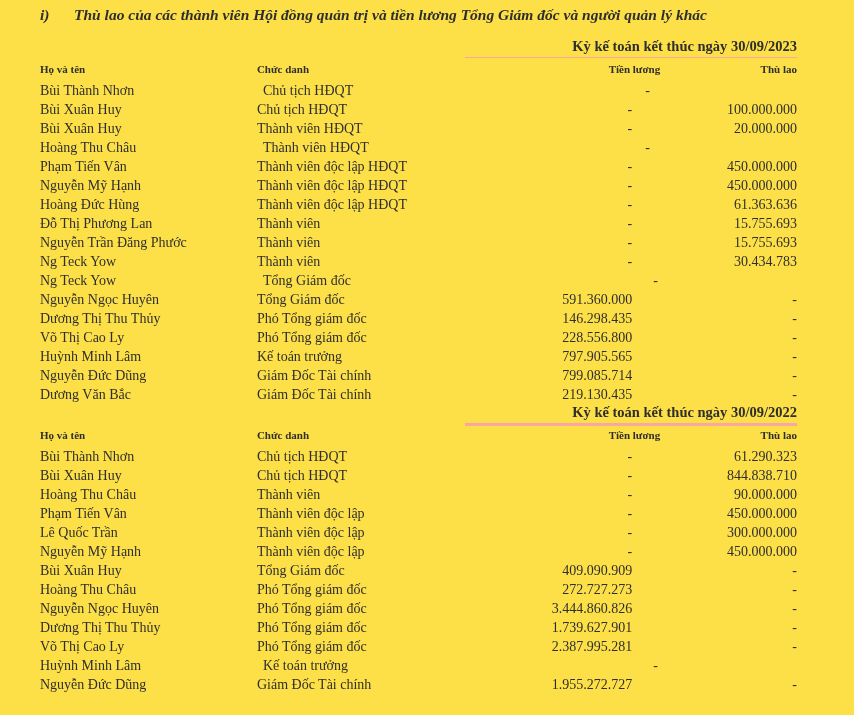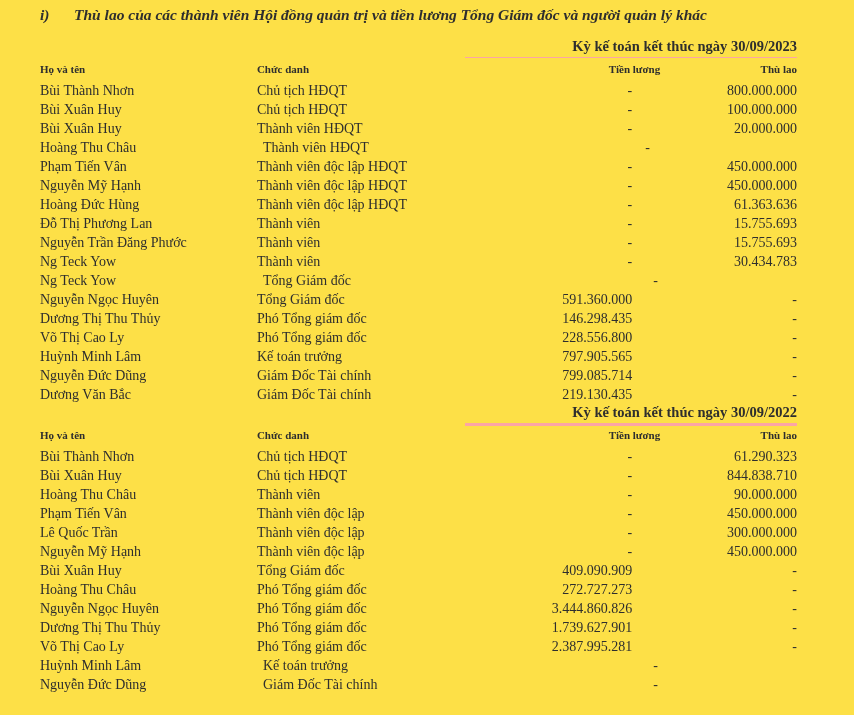--- a/index.html
+++ b/index.html
@@ -91,21 +91,20 @@
       <div class="cell col-name">Họ và tên</div>
       <div class="cell col-pos">Chức danh</div>
       <div class="cell col-salary">Tiền lương</div>
       <div class="cell col-rem">Thù lao</div>
     </div>
     <div class="rows">
         <div class="trow">
           <div class="cell col-name">Bùi Thành Nhơn</div>
           <div class="cell col-pos">Chủ tịch HĐQT</div>
           <div class="cell col-salary">-</div>
-          <div class="cell col-rem">800.000.000</div>
         </div>
         <div class="trow">
           <div class="cell col-name">Bùi Xuân Huy</div>
           <div class="cell col-pos">Chủ tịch HĐQT</div>
           <div class="cell col-salary">-</div>
           <div class="cell col-rem">100.000.000</div>
         </div>
         <div class="trow">
           <div class="cell col-name">Bùi Xuân Huy</div>
           <div class="cell col-pos">Thành viên HĐQT</div>
@@ -275,18 +274,19 @@
           <div class="cell col-rem">-</div>
         </div>
         <div class="trow">
           <div class="cell col-name">Huỳnh Minh Lâm</div>
           <div class="cell col-pos">Kế toán trưởng</div>
           <div class="cell col-rem">-</div>
         </div>
         <div class="trow">
           <div class="cell col-name">Nguyễn Đức Dũng</div>
           <div class="cell col-pos">Giám Đốc Tài chính</div>
+          <div class="cell col-salary">1.955.272.727</div>
           <div class="cell col-rem">-</div>
         </div>
       </div>
   </section>
 
 </div>
 
 </body></html>

